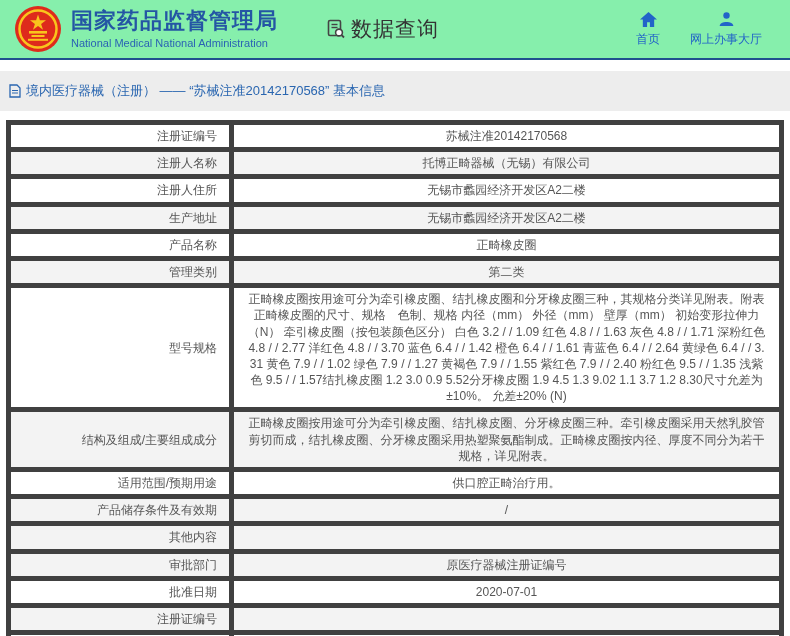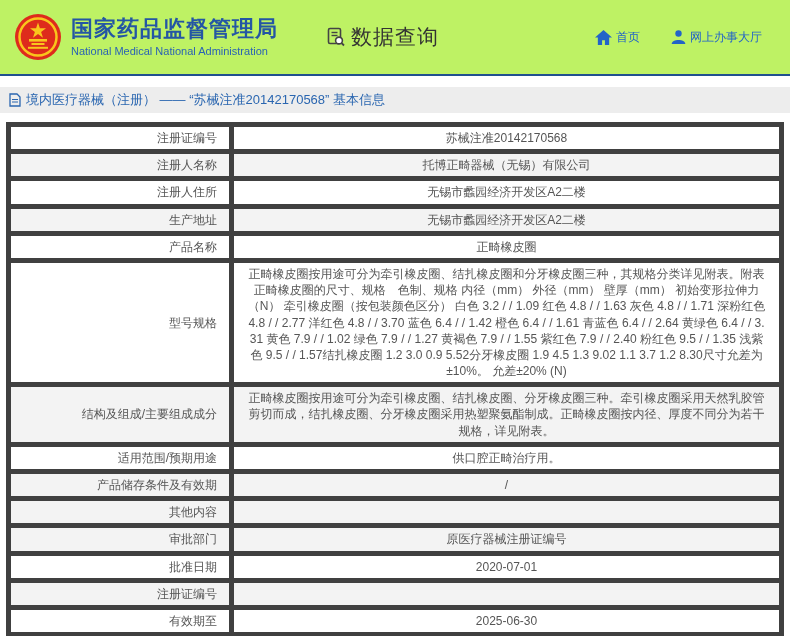--- a/index.html
+++ b/index.html
@@ -3,36 +3,36 @@
 <meta charset="utf-8">
 <style>
   html,body{margin:0;padding:0;}
   body{
     width:790px;height:636px;overflow:hidden;background:#fff;
     font-family:"Liberation Sans","DejaVu Sans",sans-serif;
     color:#555;
   }
   
   .header{
-    height:76px;display:flex;align-items:center;
-    padding:0 14px;box-sizing:border-box;background:#bef264;
+    height:60px;display:flex;align-items:center;
+    padding:0 14px;box-sizing:border-box;background:#86efac;
     border-bottom:2px solid #20508e;
   }
   .brand{display:flex;align-items:center;gap:9px;}
   .brand-text{display:flex;flex-direction:column;}
   .brand-cn{font-size:22px;font-weight:bold;color:#2456a4;letter-spacing:1px;line-height:1.1;}
   .brand-en{font-size:11px;color:#2b63b4;margin-top:3px;}
   .data-query{display:flex;align-items:center;gap:5px;margin-left:48px;
     font-size:21px;color:#333;letter-spacing:1px;cursor:pointer;}
   .top-nav{margin-left:auto;display:flex;gap:30px;padding-right:14px;}
-  .nav-item{display:flex;align-items:center;gap:3px;
+  .nav-item{display:flex;flex-direction:column;align-items:center;gap:3px;
     font-size:12px;color:#2264c8;cursor:pointer;}
   
   .breadcrumb-bar{
-    margin-top:11px;background:#ededed;height:26px;
+    margin-top:11px;background:#ededed;height:40px;
     display:flex;align-items:center;gap:5px;padding:0 9px;
     font-size:13px;color:#2a66b0;
   }
   
   .info-table{
     border-collapse:collapse;table-layout:fixed;
     width:778px;margin:9px 6px 0 6px;
     font-size:12px;color:#555;
   }
   .info-table td{
@@ -126,20 +126,24 @@
         <td class="value-cell">无锡市蠡园经济开发区A2二楼</td>
       </tr>
       <tr class="row-alt">
         <td class="label-cell">生产地址</td>
         <td class="value-cell">无锡市蠡园经济开发区A2二楼</td>
       </tr>
       <tr class="">
         <td class="label-cell">产品名称</td>
         <td class="value-cell">正畸橡皮圈</td>
       </tr>
+      <tr class="row-alt">
+        <td class="label-cell">管理类别</td>
+        <td class="value-cell">第二类</td>
+      </tr>
       <tr class="">
         <td class="label-cell">型号规格</td>
         <td class="value-cell">正畸橡皮圈按用途可分为牵引橡皮圈、结扎橡皮圈和分牙橡皮圈三种，其规格分类详见附表。附表 正畸橡皮圈的尺寸、规格　色制、规格 内径（mm） 外径（mm） 壁厚（mm） 初始变形拉伸力（N） 牵引橡皮圈（按包装颜色区分） 白色 3.2 / / 1.09 红色 4.8 / / 1.63 灰色 4.8 / / 1.71 深粉红色 4.8 / / 2.77 洋红色 4.8 / / 3.70 蓝色 6.4 / / 1.42 橙色 6.4 / / 1.61 青蓝色 6.4 / / 2.64 黄绿色 6.4 / / 3.31 黄色 7.9 / / 1.02 绿色 7.9 / / 1.27 黄褐色 7.9 / / 1.55 紫红色 7.9 / / 2.40 粉红色 9.5 / / 1.35 浅紫色 9.5 / / 1.57结扎橡皮圈 1.2 3.0 0.9 5.52分牙橡皮圈 1.9 4.5 1.3 9.02 1.1 3.7 1.2 8.30尺寸允差为±10%。 允差±20% (N)</td>
       </tr>
       <tr class="row-alt">
         <td class="label-cell">结构及组成/主要组成成分</td>
         <td class="value-cell">正畸橡皮圈按用途可分为牵引橡皮圈、结扎橡皮圈、分牙橡皮圈三种。牵引橡皮圈采用天然乳胶管剪切而成，结扎橡皮圈、分牙橡皮圈采用热塑聚氨酯制成。正畸橡皮圈按内径、厚度不同分为若干规格，详见附表。</td>
       </tr>
       <tr class="">
         <td class="label-cell">适用范围/预期用途</td>

